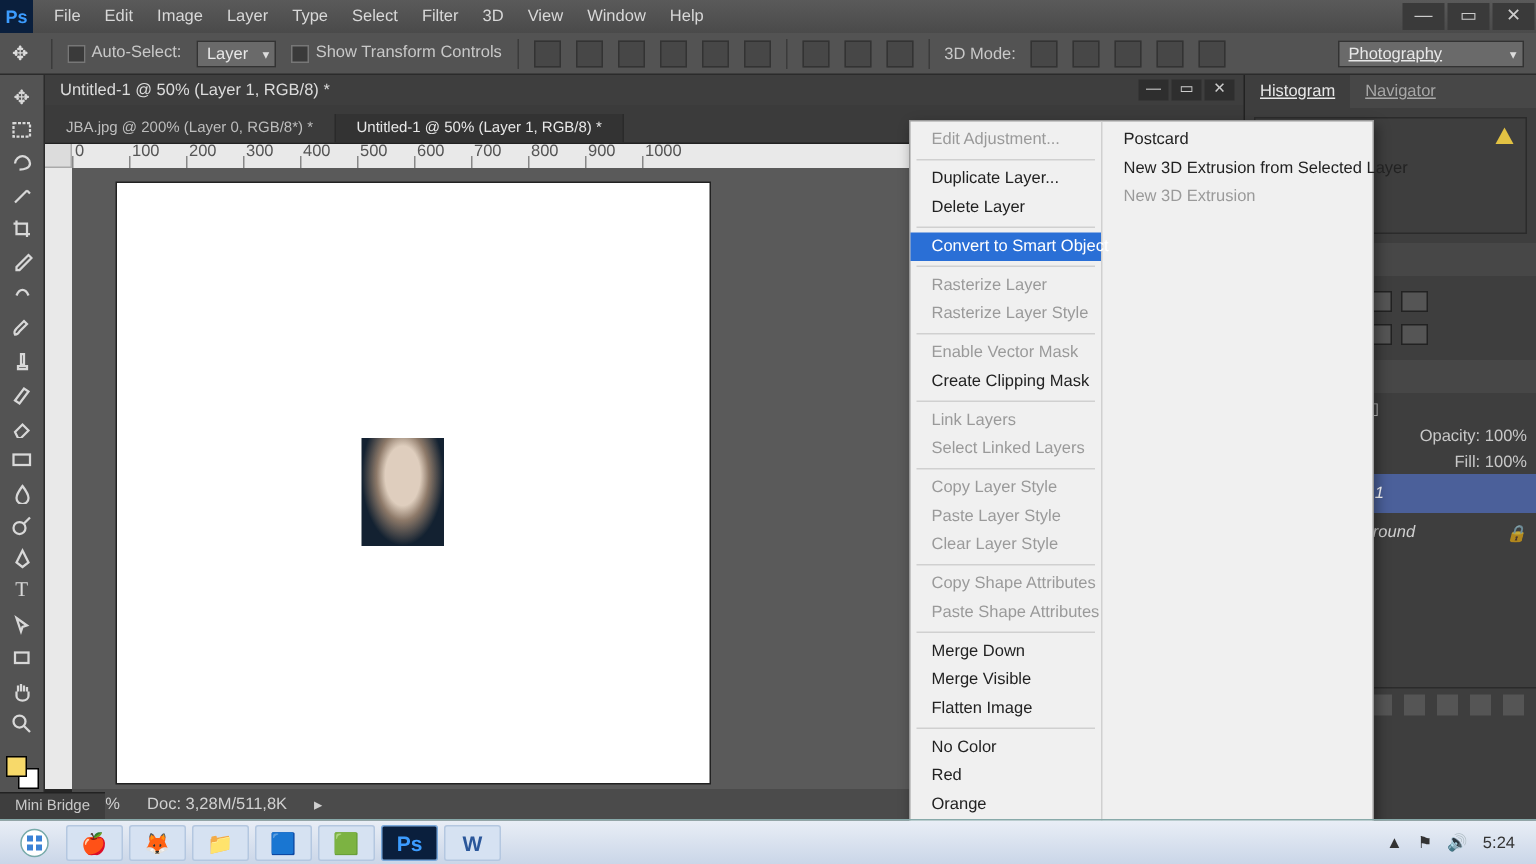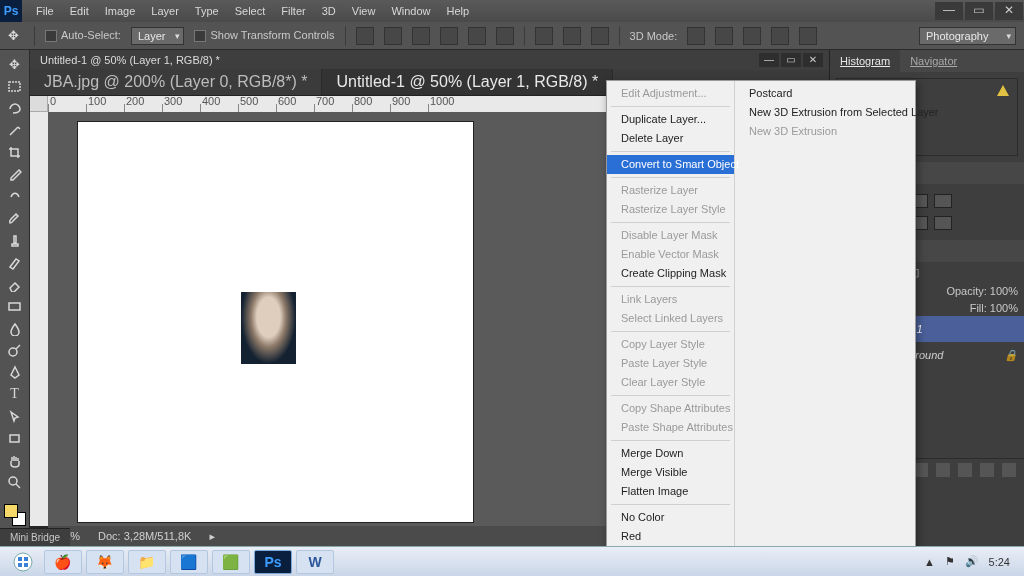--- a/index.html
+++ b/index.html
@@ -14,40 +14,40 @@
 
 
 .optionsbar { height: 28px; background: #535353; border-bottom: 1px solid #2b2b2b; display: flex; align-items: center; padding: 0 8px; color: #c8c8c8; gap: 10px; }
 .move-icon { width: 16px; height: 16px; color: #ddd; font-size: 13px; }
 .chk { width: 12px; height: 12px; border: 1px solid #777; background: #3a3a3a; display: inline-block; vertical-align: middle; margin-right: 4px; }
 .combo { height: 18px; background: #6a6a6a; border: 1px solid #333; padding: 0 18px 0 6px; line-height: 16px; position: relative; color: #e8e8e8; }
 .combo::after { content: "▾"; position: absolute; right: 4px; top: 0; font-size: 9px; color: #ddd; }
 .sep-vert { width: 1px; height: 20px; background: #3b3b3b; }
 .mini-icon { width: 18px; height: 18px; background: #474747; border: 1px solid #333; }
 .optionsbar .right { margin-left: auto; display: flex; align-items: center; gap: 6px; }
-.combo.wide { width: 97px; }
+.combo.wide { width: 124px; text-decoration: underline; }
 
 
 .workspace { position: absolute; top: 50px; left: 0; right: 0; bottom: 30px; display: flex; }
 
 
 .tools { width: 30px; background: #535353; border-right: 1px solid #2b2b2b; display: flex; flex-direction: column; align-items: center; padding-top: 4px; gap: 2px; }
 .tool { width: 24px; height: 20px; display: flex; align-items: center; justify-content: center; color: #d8d8d8; font-size: 13px; }
 .tool svg { width: 15px; height: 15px; fill: none; stroke: #d8d8d8; stroke-width: 1.5; }
 .swatch-wrap { margin-top: 10px; position: relative; width: 22px; height: 22px; }
 .sw-back { position: absolute; right: 0; bottom: 0; width: 14px; height: 14px; background: #fff; border: 1px solid #000; }
 .sw-front { position: absolute; left: 0; top: 0; width: 14px; height: 14px; background: #f7d96a; border: 1px solid #000; }
 
 
 .doc-area { flex: 1; position: relative; background: #262626; overflow: hidden; }
 .doc-titlebar { height: 20px; background: #3e3e3e; display: flex; align-items: center; color: #dcdcdc; padding-left: 10px; }
 .doc-wincontrols { margin-left: auto; display: flex; gap: 2px; padding-right: 6px; }
 .dwc { width: 20px; height: 14px; background: #2e2e2e; color: #ccc; font-size: 10px; text-align: center; line-height: 14px; }
 .doc-tabs { height: 26px; background: #3b3b3b; display: flex; align-items: flex-end; border-bottom: 1px solid #222; }
-.doc-tab { padding: 4px 14px; background: #3b3b3b; color: #bdbdbd; border-right: 1px solid #2a2a2a; font-size: 16px; }
+.doc-tab { padding: 4px 14px; background: #3b3b3b; color: #bdbdbd; border-right: 1px solid #2a2a2a; font-size: 10px; }
 .doc-tab.active { background: #333333; color: #e8e8e8; }
 .ruler-h { position: absolute; top: 46px; left: 18px; right: 0; height: 16px; background: #e9e9e9; display: flex; align-items: flex-end; overflow: hidden; font-size: 8px; color: #555; }
 .ruler-h .tick { width: 38px; border-left: 1px solid #888; height: 8px; position: relative; }
 .ruler-h .tick span { position: absolute; top: -9px; left: 1px; }
 .ruler-v { position: absolute; top: 62px; left: 0; bottom: 20px; width: 18px; background: #e9e9e9; }
 .ruler-corner { position: absolute; top: 46px; left: 0; width: 18px; height: 16px; background: #dcdcdc; border-right: 1px solid #aaa; border-bottom: 1px solid #aaa; }
 .canvas-wrap { position: absolute; top: 62px; left: 18px; right: 0; bottom: 20px; background: #5a5a5a; overflow: hidden; }
 .canvas { position: absolute; top: 10px; left: 30px; width: 395px; height: 400px; background: #fff; box-shadow: 0 0 0 1px #222; }
 .photo { position: absolute; top: 170px; left: 163px; width: 55px; height: 72px; background: radial-gradient(ellipse at 50% 35%, #d6c7b8 0 30%, #8c7a6b 45%, #1d2a38 70%); filter: contrast(1.1); }
 .doc-status { position: absolute; left: 18px; right: 0; bottom: 0; height: 20px; background: #4b4b4b; display: flex; align-items: center; color: #d0d0d0; gap: 18px; padding: 0 10px; font-size: 10px; }
@@ -403,21 +403,20 @@
       <div class="ctx-item disabled">Edit Adjustment...</div>
       <div class="ctx-sep"></div>
       <div class="ctx-item">Duplicate Layer...</div>
       <div class="ctx-item">Delete Layer</div>
       <div class="ctx-sep"></div>
       <div class="ctx-item hover">Convert to Smart Object</div>
       <div class="ctx-sep"></div>
       <div class="ctx-item disabled">Rasterize Layer</div>
       <div class="ctx-item disabled">Rasterize Layer Style</div>
       <div class="ctx-sep"></div>
-      <div class="ctx-item disabled">Disable Layer Mask</div>
       <div class="ctx-item disabled">Enable Vector Mask</div>
       <div class="ctx-item">Create Clipping Mask</div>
       <div class="ctx-sep"></div>
       <div class="ctx-item disabled">Link Layers</div>
       <div class="ctx-item disabled">Select Linked Layers</div>
       <div class="ctx-sep"></div>
       <div class="ctx-item disabled">Copy Layer Style</div>
       <div class="ctx-item disabled">Paste Layer Style</div>
       <div class="ctx-item disabled">Clear Layer Style</div>
       <div class="ctx-sep"></div>

